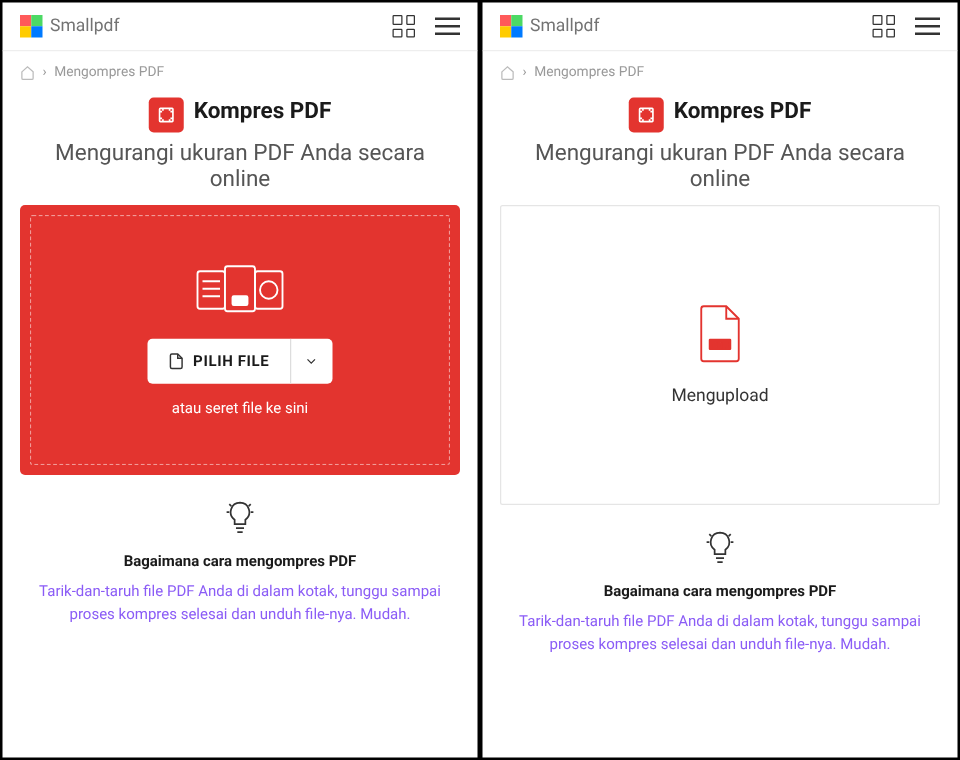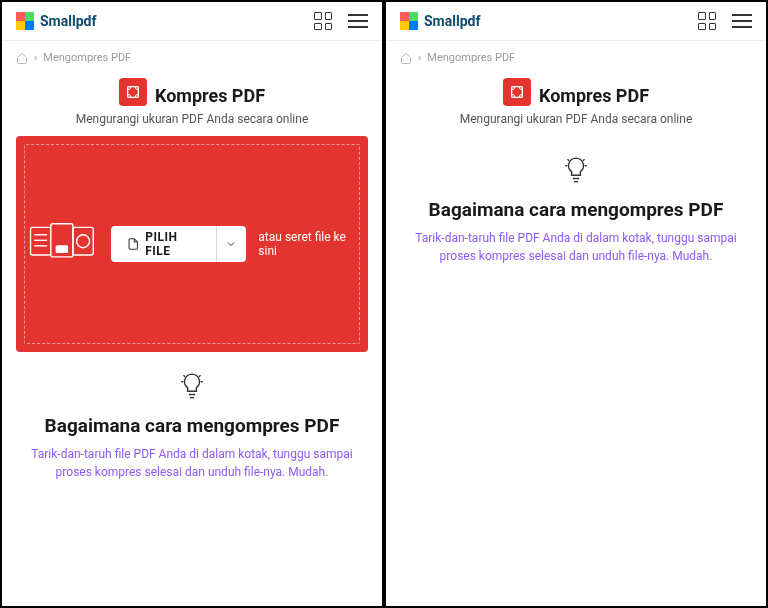--- a/index.html
+++ b/index.html
@@ -36,23 +36,23 @@
       height: 18px;
       display: grid;
       grid-template-columns: 1fr 1fr;
       grid-template-rows: 1fr 1fr;
     }
     .logo-sq span:nth-child(1){background:#ff5a5a;}
     .logo-sq span:nth-child(2){background:#4cd964;}
     .logo-sq span:nth-child(3){background:#ffcc00;}
     .logo-sq span:nth-child(4){background:#007aff;}
     .brand {
-      font-weight: 700;
+      font-weight: 400;
       font-size: 14px;
-      color: #0c4a6e;
+      color: #737373;
     }
     .header-right {
       display: flex;
       align-items: center;
       gap: 16px;
     }
     .grid-icon {
       width: 18px;
       height: 18px;
       display: grid;
@@ -86,58 +86,58 @@
     .home-ic {
       width: 12px;
       height: 12px;
     }
     .title-block {
       text-align: center;
       padding: 14px 18px 10px;
     }
     .title-row {
       display: flex;
-      align-items: flex-end;
+      align-items: flex-start;
       justify-content: center;
       gap: 8px;
       margin-bottom: 6px;
     }
     .tool-icon {
       width: 28px;
       height: 28px;
       background: #e3342f;
       border-radius: 4px;
       display: flex;
       align-items: center;
       justify-content: center;
     }
     .tool-icon svg { width: 16px; height: 16px; }
     .page-title {
       font-size: 18px;
       font-weight: 700;
       color: #1a1a1a;
     }
     .subtitle {
-      font-size: 12px;
+      font-size: 18px;
       color: #555;
     }
     .dropzone-wrap {
       padding: 0 14px;
     }
     .dropzone {
       background: #e3342f;
       border-radius: 4px;
       padding: 8px;
     }
     .dz-inner {
       border: 1.5px dashed rgba(255,255,255,0.5);
       border-radius: 2px;
       height: 200px;
       display: flex;
-      flex-direction: row;
+      flex-direction: column;
       align-items: center;
       justify-content: center;
       gap: 12px;
     }
     .files-illus {
       width: 80px;
       height: 48px;
       position: relative;
     }
     .files-illus svg { width: 100%; height: 100%; }
@@ -188,21 +188,21 @@
     .howto {
       text-align: center;
       padding: 20px 28px 12px;
     }
     .bulb {
       width: 26px;
       height: 30px;
       margin: 0 auto 8px;
     }
     .howto-title {
-      font-size: 19px;
+      font-size: 12px;
       font-weight: 700;
       color: #1a1a1a;
       margin-bottom: 8px;
     }
     .howto-text {
       font-size: 12px;
       color: #8b5cf6;
       line-height: 1.5;
     }
   </style>
@@ -345,20 +345,31 @@
         <svg viewBox="0 0 24 24" fill="none" stroke="#fff" stroke-width="2">
             <rect x="4" y="4" width="16" height="16" rx="1"></rect>
             <path d="M8 4v3M16 4v3M8 20v-3M16 20v-3M4 8h3M4 16h3M20 8h-3M20 16h-3"></path>
           </svg>
       </div>
       <h1 class="page-title">Kompres PDF</h1>
     </div>
     <div class="subtitle">Mengurangi ukuran PDF Anda secara online</div>
   </div>
 
+  <div class="upload-panel">
+    <div class="pdf-doc">
+      <svg viewBox="0 0 38 48" fill="none" stroke="#e3342f" stroke-width="1.5">
+        <path d="M6 2h18l10 10v32a2 2 0 0 1-2 2H6a2 2 0 0 1-2-2V4a2 2 0 0 1 2-2z"></path>
+        <path d="M24 2v10h10"></path>
+        <rect x="10" y="28" width="18" height="9" rx="1" fill="#e3342f" stroke="none"></rect>
+        <text x="19" y="35" font-size="6" fill="#fff" text-anchor="middle" font-family="sans-serif" font-weight="700">PDF</text>
+      </svg>
+    </div>
+    <div class="upload-label">Mengupload</div>
+  </div>
 
   <div class="howto">
     <svg class="bulb" viewBox="0 0 24 28" fill="none" stroke="#333" stroke-width="1.3">
         <path d="M12 2a7 7 0 0 0-4 12.7V18h8v-3.3A7 7 0 0 0 12 2z"></path>
         <line x1="9" y1="21" x2="15" y2="21"></line>
         <line x1="10" y1="24" x2="14" y2="24"></line>
         <line x1="2" y1="9" x2="4" y2="9"></line>
         <line x1="20" y1="9" x2="22" y2="9"></line>
         <line x1="4" y1="3" x2="5.5" y2="4.5"></line>
         <line x1="20" y1="3" x2="18.5" y2="4.5"></line>

